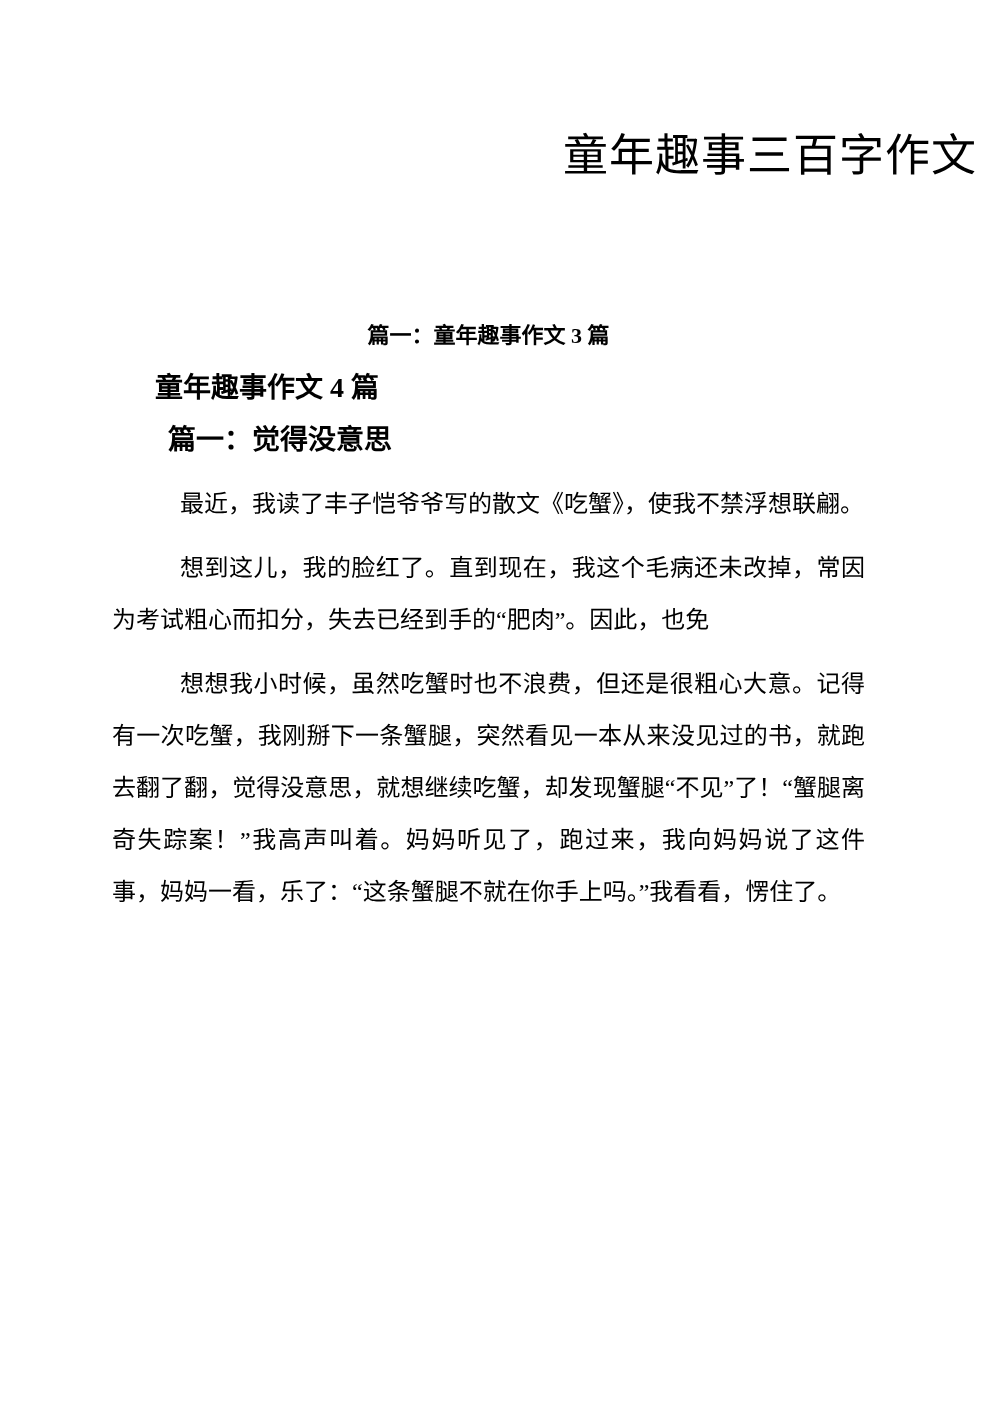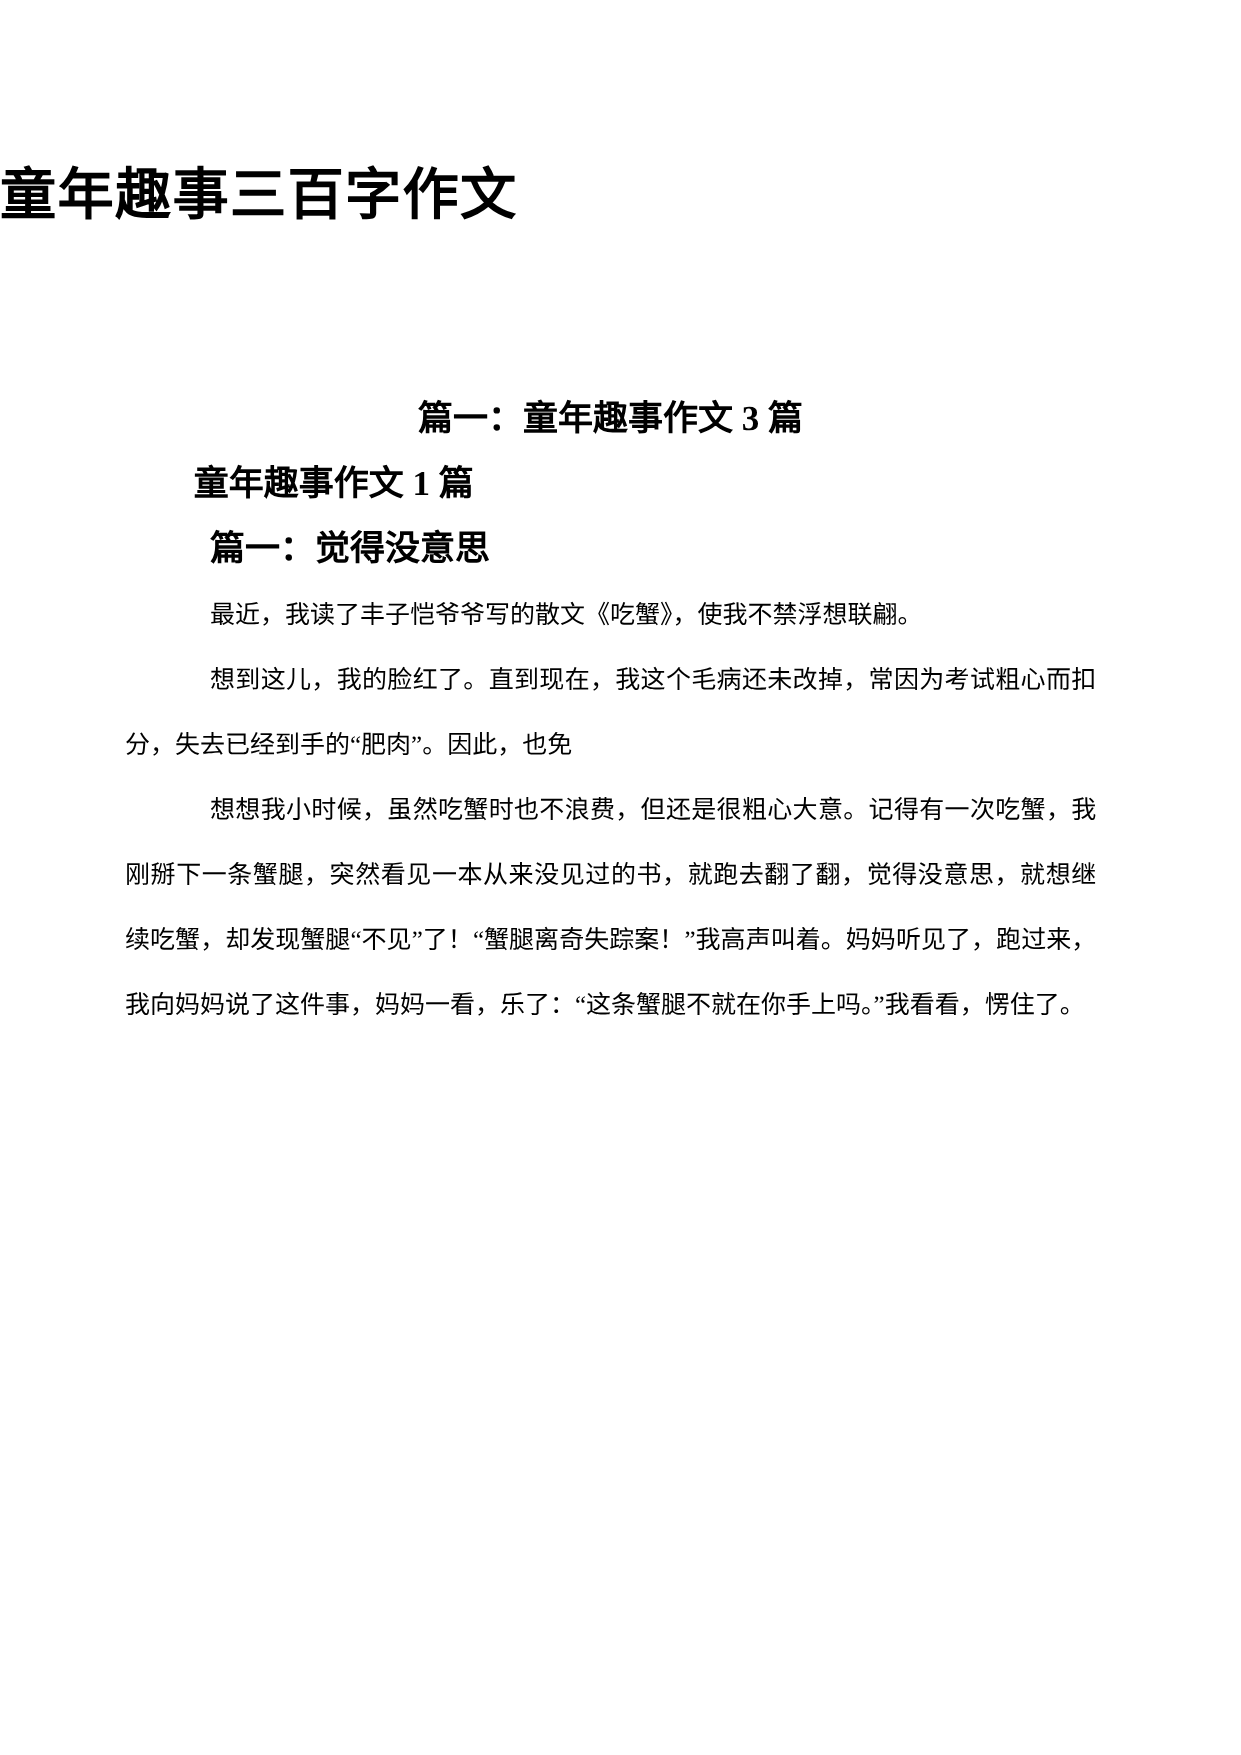--- a/index.html
+++ b/index.html
@@ -12,67 +12,67 @@
     position: relative;
     width: 993px;
     height: 1404px;
     margin: 0 auto;
     background: #ffffff;
     color: #000000;
     overflow: hidden;
     font-family: "Liberation Serif", "DejaVu Serif", serif;
   }
   .doc-title {
-    margin: 121px 0 0 0;
-    text-align: left;
+    margin: 121px 16px 0 0;
+    text-align: right;
     font-size: 45px;
-    font-weight: 700;
+    font-weight: 400;
     line-height: 70px;
     letter-spacing: 1px;
   }
   .content {
     padding: 0 116px 0 100px;
   }
   .center-heading {
     margin: 119px 0 0 0;
     text-align: center;
-    font-size: 28px;
+    font-size: 22px;
     font-weight: 700;
     line-height: 52px;
   }
   .left-heading {
     margin: 0;
     font-size: 28px;
     font-weight: 700;
     line-height: 52px;
     text-align: left;
   }
   .indent-small { text-indent: 55px; }
   .indent       { text-indent: 68px; }
   .body-para {
-    margin: 0;
-    font-size: 20px;
+    margin: 12px;
+    font-size: 24px;
     line-height: 52px;
     text-align: justify;
     text-indent: 68px;
     word-break: break-all;
   }
 </style>
 </head>
 <body>
 
 <div class="page">
 
   <h1 class="doc-title">童年趣事三百字作文</h1>
 
   <div class="content">
 
     <p class="center-heading">篇一：童年趣事作文 3 篇</p>
 
-    <p class="left-heading indent-small">童年趣事作文 1 篇</p>
+    <p class="left-heading indent-small">童年趣事作文 4 篇</p>
 
     <p class="left-heading indent">篇一：觉得没意思</p>
 
 
     <p class="body-para">最近，我读了丰子恺爷爷写的散文《吃蟹》，使我不禁浮想联翩。</p>
 
 
     <p class="body-para">想到这儿，我的脸红了。直到现在，我这个毛病还未改掉，常因为考试粗心而扣分，失去已经到手的“肥肉”。因此，也免</p>
 
     <p class="body-para">想想我小时候，虽然吃蟹时也不浪费，但还是很粗心大意。记得有一次吃蟹，我刚掰下一条蟹腿，突然看见一本从来没见过的书，就跑去翻了翻，觉得没意思，就想继续吃蟹，却发现蟹腿“不见”了！“蟹腿离奇失踪案！”我高声叫着。妈妈听见了，跑过来，我向妈妈说了这件事，妈妈一看，乐了：“这条蟹腿不就在你手上吗。”我看看，愣住了。</p>

